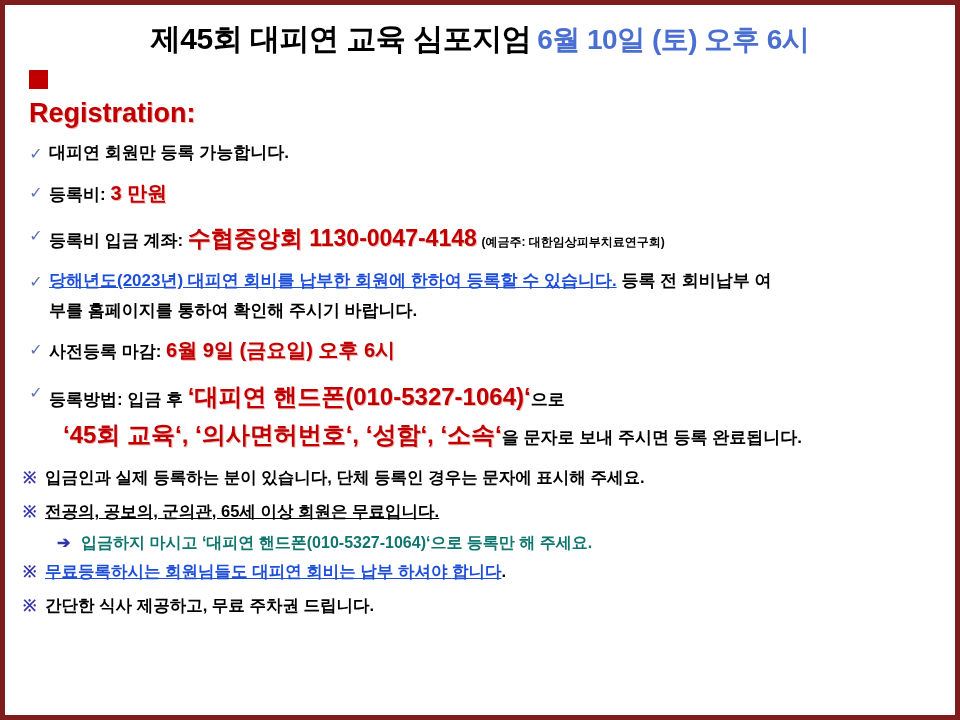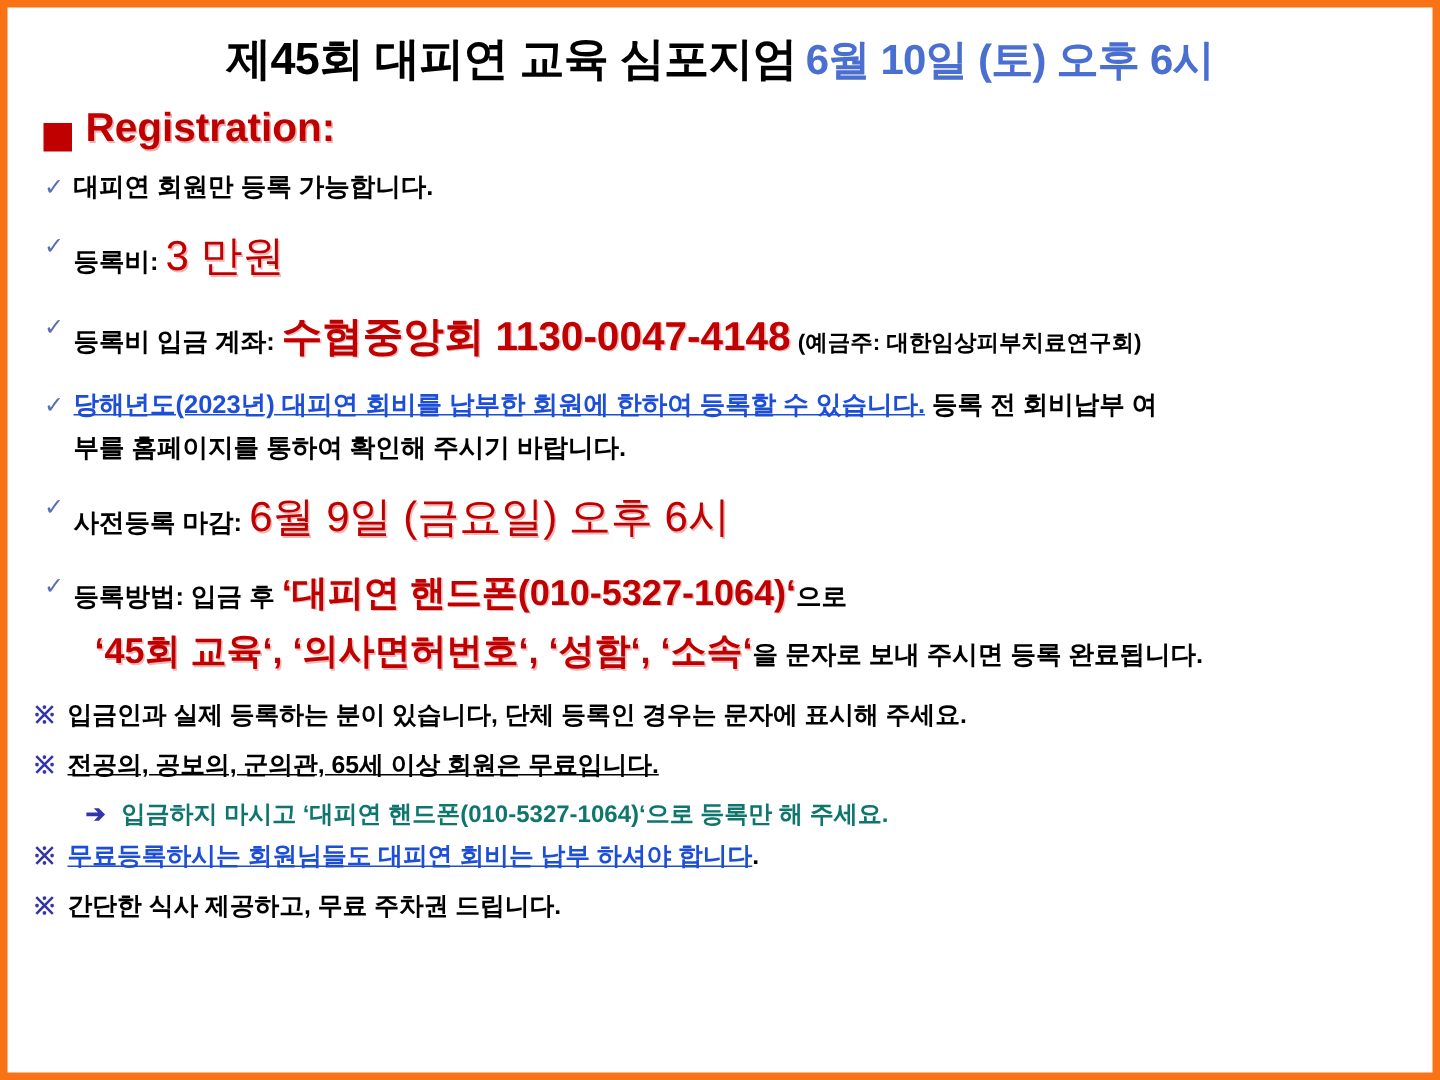--- a/index.html
+++ b/index.html
@@ -11,21 +11,21 @@
     height: 720px;
     background: #ffffff;
     font-family: "Liberation Sans", sans-serif;
     overflow: hidden;
   }
   .slide {
     position: relative;
     width: 960px;
     height: 720px;
     box-sizing: border-box;
-    border: 5px solid #f97316;
+    border: 5px solid #7f1d1d;
     background: #ffffff;
   }
   .inner {
     position: absolute;
     left: 0; top: 0; right: 0; bottom: 0;
     padding: 14px 18px 8px 18px;
     box-sizing: border-box;
   }
 
   
@@ -44,23 +44,24 @@
     font-size: 28px;
     font-weight: bold;
     color: #4a6fd0;
     letter-spacing: -0.5px;
     margin-left: 6px;
   }
 
   
   .section-head {
     display: flex;
-    align-items: flex-end;
+    align-items: flex-start;
     gap: 9px;
     margin: 2px 0 12px 6px;
+    flex-direction: column;
   }
   .sq-bullet {
     width: 19px;
     height: 19px;
     background: #c00000;
     display: inline-block;
     flex: 0 0 auto;
   }
   .section-title {
     font-size: 27px;
@@ -89,32 +90,32 @@
   }
   .ctext {
     flex: 1 1 auto;
     font-size: 17px;
     color: #000000;
     font-weight: bold;
   }
 
   .red-big {
     color: #c00000;
-    font-weight: normal;
-    font-size: 28px;
+    font-weight: bold;
+    font-size: 20px;
     text-shadow: 1px 1px 0 #eeb8b8;
   }
   .red-acct {
     color: #c00000;
     font-weight: bold;
-    font-size: 27px;
+    font-size: 23px;
     text-shadow: 1px 1px 0 #eeb8b8;
   }
   .small-note {
-    font-size: 15px;
+    font-size: 12px;
     color: #000000;
     font-weight: bold;
   }
   .blue-ul {
     color: #1d4ed8;
     font-weight: bold;
     text-decoration: underline;
   }
   .phone-red {
     color: #c00000;

